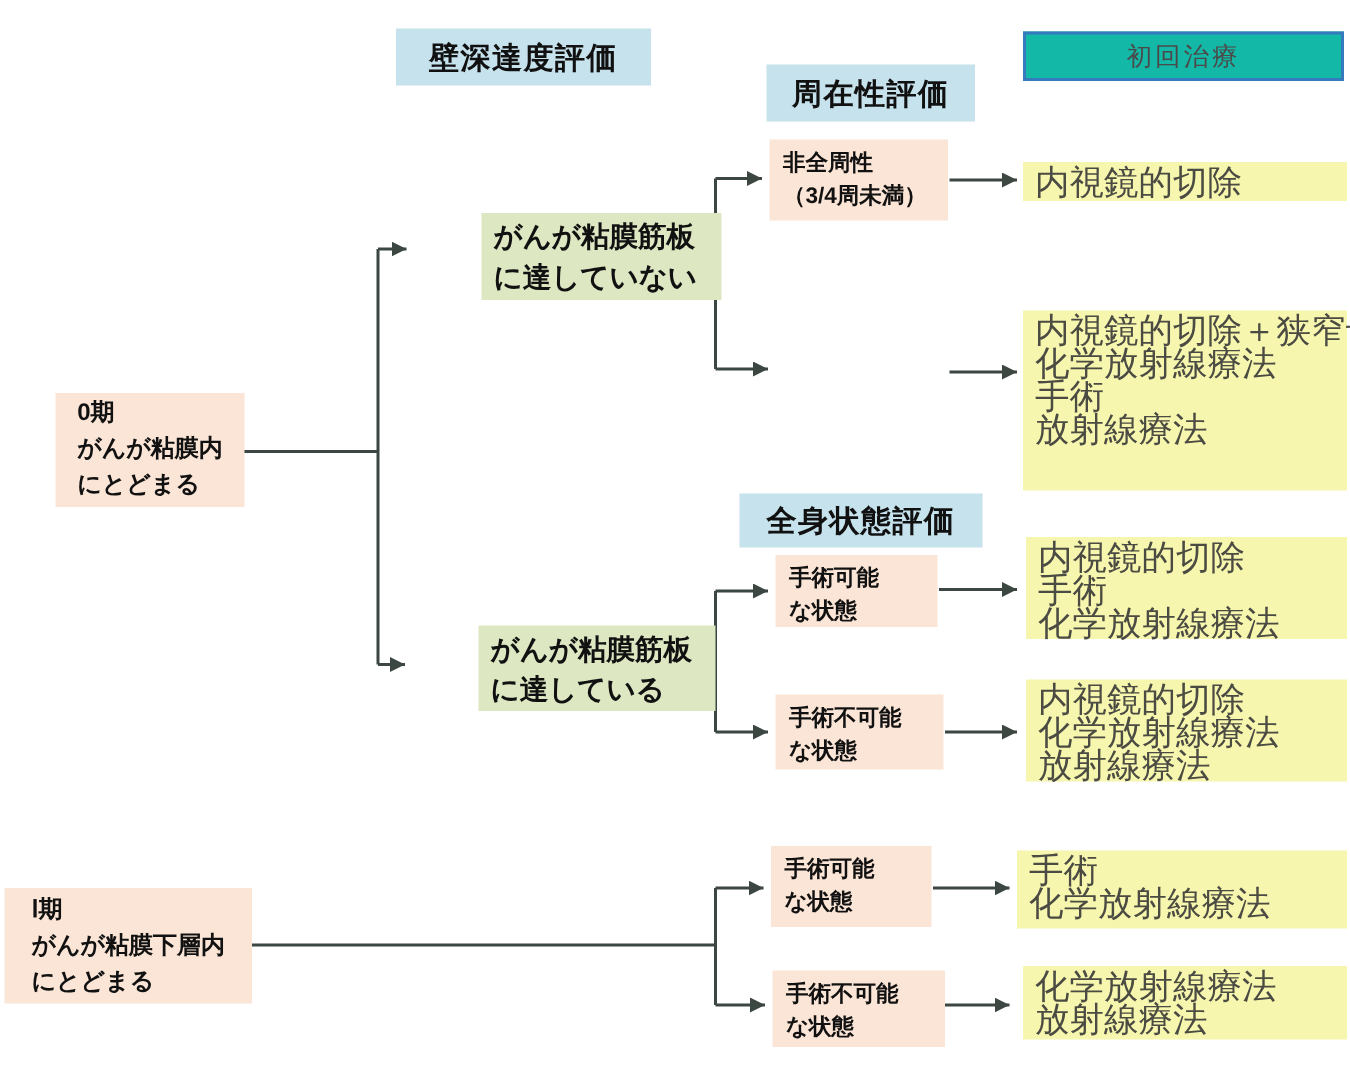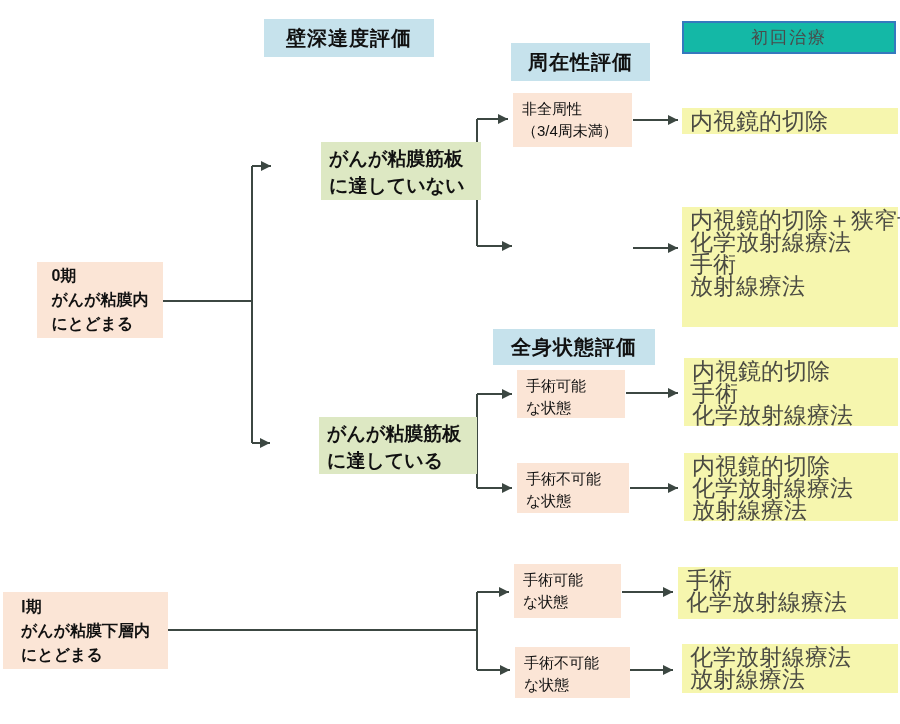--- a/index.html
+++ b/index.html
@@ -34,21 +34,21 @@
     text-align:left;display:flex;align-items:center;justify-content:center;
   }
   .depth{
     background:var(--node-green);color:var(--text-dark);
     font-weight:bold;font-size:19px;line-height:27px;
     padding:3px 0 0 8px;
     margin-left:44px;
   }
   .cond{
     background:var(--node-pink);color:var(--text-dark);
-    font-weight:normal;font-size:15px;line-height:22px;
+    font-weight:bold;font-size:15px;line-height:22px;
     padding:5px 0 0 9px;
   }
   .treat{
     background:var(--treatment-yellow);color:var(--treatment-text);
     font-size:23px;line-height:22px;
     padding:2px 0 0 8px;
   }
   svg.connectors{position:absolute;left:0;top:0;pointer-events:none;}
   svg.connectors path{stroke:var(--line-color);stroke-width:2;fill:none;}
   svg.connectors marker path{fill:var(--line-color);stroke:none;}

